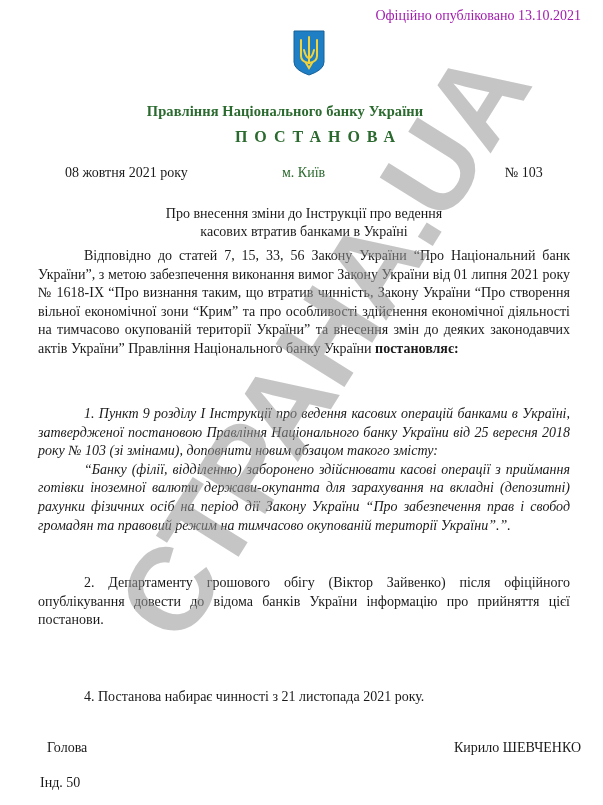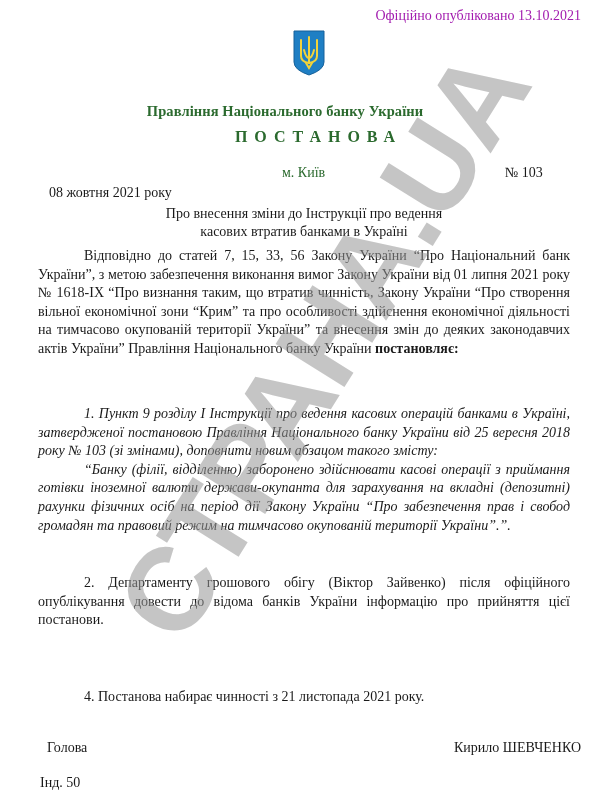--- a/index.html
+++ b/index.html
@@ -18,21 +18,21 @@
       position: absolute; top: 103px; left: 0; width: 520px; text-align: center;
       padding-left: 50px; box-sizing: border-box;
       font-weight: bold; font-size: 14.5px; color: #2b6a2e; letter-spacing: 0.1px;
     }
     .doc-type {
       position: absolute; top: 128px; left: 0; width: 603px; text-align: center;
       padding-left: 34px; box-sizing: border-box;
       font-weight: bold; font-size: 16px; color: #2b6a2e; letter-spacing: 7px;
     }
     .meta-row { position: absolute; top: 165px; left: 0; width: 603px; font-size: 14px; }
-    .meta-date { position: absolute; left: 49px; margin-top: 20px; }
+    .meta-date { position: absolute; left: 65px; }
     .meta-city { position: absolute; left: 282px; color: #2b6a2e; }
     .meta-num { position: absolute; left: 505px; }
     .subject {
       position: absolute; top: 205px; left: 0; width: 586px; text-align: center;
       padding-left: 22px; box-sizing: border-box; font-size: 14px; line-height: 18px;
     }
     .body {
       position: absolute; left: 38px; width: 532px; font-size: 14px; line-height: 18.6px;
       text-align: justify;
     }

